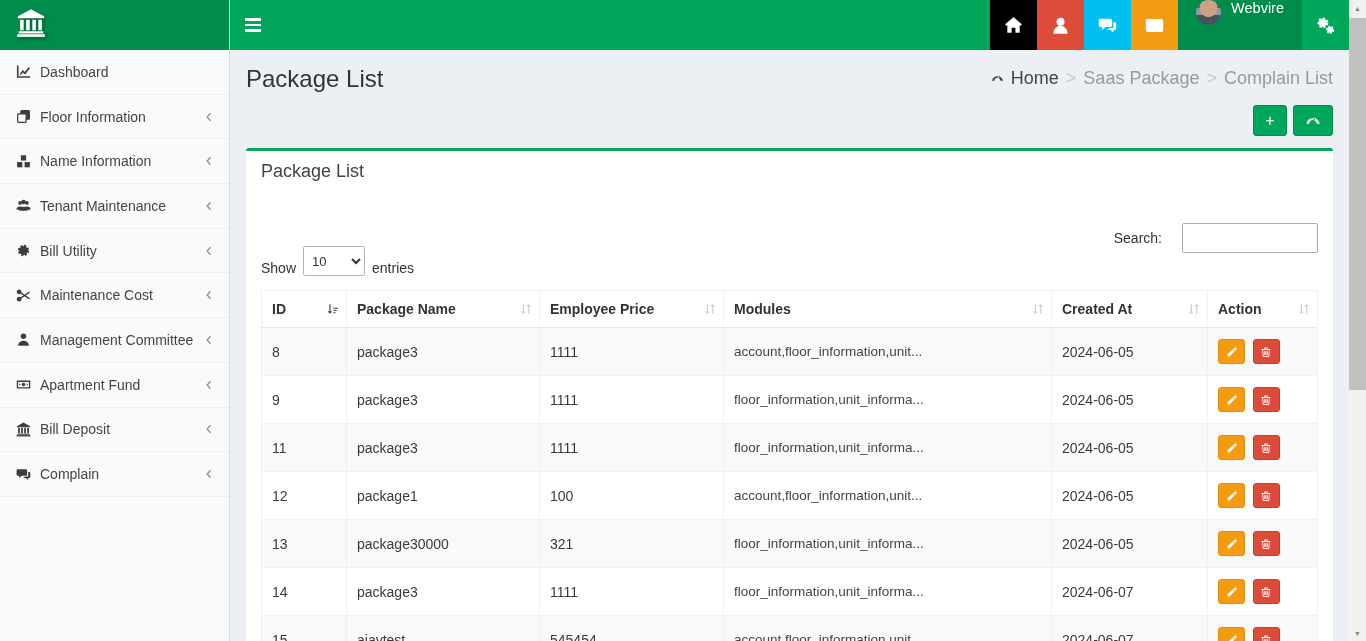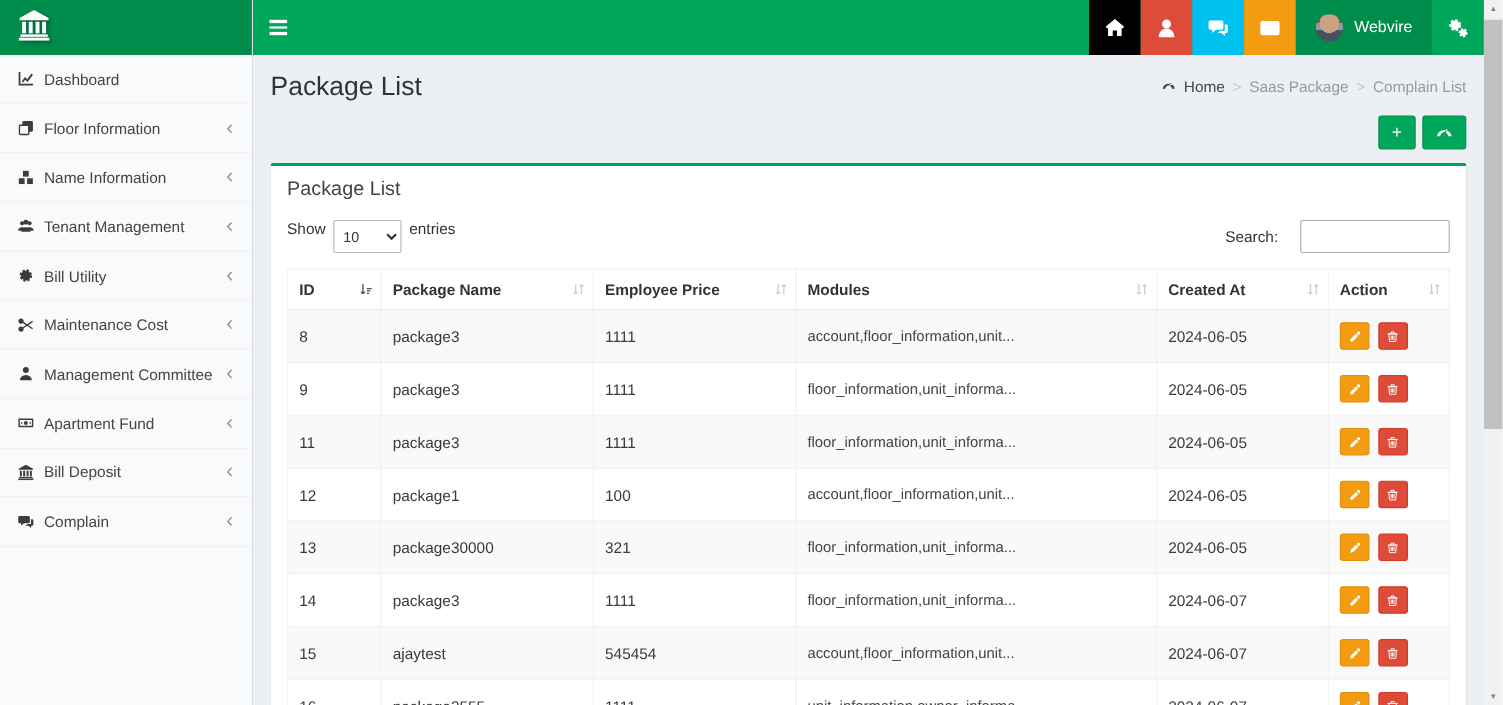--- a/index.html
+++ b/index.html
@@ -24,55 +24,55 @@
   .hamburger { width:45px; height:50px; display:flex; flex-direction:column; justify-content:center; align-items:center; gap:3px; cursor:pointer; }
   .hamburger span { display:block; width:16px; height:2.5px; background:#fff; }
   .nav-right { display:flex; height:50px; }
   .nav-box { width:47px; height:50px; display:flex; align-items:center; justify-content:center; color:#fff; cursor:pointer; }
   .nav-box svg { width:19px; height:19px; fill:currentColor; }
   .nav-box.black { background:#000; }
   .nav-box.red { background:#dd4b39; }
   .nav-box.cyan { background:#00c0ef; }
   .nav-box.orange { background:#f39c12; }
   .nav-box.green { background:#00a65a; }
-  .nav-user { background:#008d4c; display:flex; align-items:center; gap:10px; padding:0 18px; cursor:pointer; }
+  .nav-user { background:#008d4c; display:flex; gap:10px; padding:0 18px; cursor:pointer; }
   .avatar { width:25px; height:25px; border-radius:50%;
             background: radial-gradient(circle at 50% 32%, #caa284 0 42%, rgba(0,0,0,0) 43%),
                         linear-gradient(180deg, #6e6257 0 30%, #8d9aa5 31% 58%, #45535e 59%); }
   .nav-user .uname { color:#fff; font-size:14.5px; }
 
   
   .scrollbar { position:absolute; right:0; top:0; bottom:0; width:17px; background:#f1f1f1; }
   .sb-arrow { position:absolute; left:0; width:17px; height:16px; display:flex; align-items:center; justify-content:center; font-size:7px; color:#828282; cursor:pointer; }
   .sb-arrow.up { top:0; }
   .sb-arrow.down { bottom:0; }
   .sb-thumb { position:absolute; left:0; top:18px; width:17px; height:372px; background:#c1c1c1; cursor:grab; }
 
   
   .content { position:absolute; left:230px; top:50px; right:17px; bottom:0; background:#ecf0f5; overflow:hidden; }
   .content-header { display:flex; justify-content:space-between; align-items:center; padding:12px 16px 0 16px; }
   .page-title { font-size:24px; font-weight:400; color:#333; line-height:33px; }
-  .breadcrumb { display:flex; align-items:center; gap:7px; font-size:14px; }
+  .breadcrumb { display:flex; align-items:center; gap:7px; font-size:18px; }
   .bc-icon { color:#444; display:flex; }
   .bc-icon svg { width:13px; height:13px; fill:currentColor; }
   .bc-home { color:#444; text-decoration:none; cursor:pointer; }
   .bc-sep { color:#c2c7ce; }
   .bc-muted { color:#999; }
 
   .toolbar { display:flex; justify-content:flex-end; gap:6px; padding:10px 16px 12px 16px; }
   .btn-green { background:#00a65a; border:1px solid #008d4c; color:#fff; border-radius:3px; height:31px; min-width:34px; padding:0 11px; font-size:16px; line-height:1; display:flex; align-items:center; justify-content:center; cursor:pointer; }
   .btn-green svg { width:16px; height:16px; fill:#fff; }
 
   .card { margin:0 16px; background:#fff; border-top:3px solid #00a65a; border-radius:3px 3px 0 0; box-shadow:0 1px 1px rgba(0,0,0,.1); }
   .card-header { padding:10px 15px; }
   .card-title { font-size:18px; font-weight:400; color:#444; }
   .card-body { padding:4px 15px 15px 15px; }
 
   .table-controls { display:flex; justify-content:space-between; align-items:center; margin:4px 0 14px 0; }
-  .length-control { font-size:14px; color:#333; display:flex; align-items:flex-start; }
+  .length-control { font-size:14px; color:#333; display:flex; align-items:flex-end;margin-top:46px; }
   .length-control select { width:62px; height:30px; margin:0 7px; border:1px solid #b5b5b5; border-radius:2px; font-size:13px; color:#333; padding:2px 4px; background:#fff; font-family:"Liberation Sans",sans-serif; }
   .search-control { display:flex; align-items:center; font-size:14px; color:#333; }
   .search-control label { margin-right:20px; }
   .search-control input { width:136px; height:30px; border:1px solid #aaa; border-radius:2px; padding:4px 8px; font-size:13px; font-family:"Liberation Sans",sans-serif; }
 
   table.pkg { width:100%; border-collapse:collapse; font-size:14px; table-layout:fixed; }
   .pkg th, .pkg td { border:1px solid #f1f1f1; text-align:left; overflow:hidden; white-space:nowrap; }
   .pkg th { padding:10px 24px 10px 10px; color:#333; font-weight:700; position:relative; border-bottom:1px solid #e7e7e7; cursor:pointer; }
   .pkg td { padding:11px 10px; color:#3a3a3a; }
   .pkg tbody tr:nth-child(odd) { background:#f9f9f9; }
@@ -149,21 +149,21 @@
     <span class="s-icon">
             <svg viewBox="0 0 16 16">
               <circle cx="4.4" cy="5.3" r="2"></circle>
               <circle cx="11.6" cy="5.3" r="2"></circle>
               <path d="M.5 12.6 a3.9 3.5 0 0 1 7.8 0Z"></path>
               <path d="M7.7 12.6 a3.9 3.5 0 0 1 7.8 0Z"></path>
               <circle cx="8" cy="4.3" r="2.4"></circle>
               <path d="M3.5 13.5 a4.5 4.3 0 0 1 9 0Z"></path>
             </svg>
           </span>
-    <span class="s-label">Tenant Management</span>
+    <span class="s-label">Tenant Maintenance</span>
     <span class="s-chevron">
             <svg viewBox="0 0 16 16" fill="none" stroke="currentColor" stroke-width="1.6">
               <path d="M10 3 5.5 8 10 13"></path>
             </svg>
           </span>
   </li>
         <li class="side-item">
     <span class="s-icon">
             <svg viewBox="0 0 16 16" fill="none" stroke="currentColor">
               <circle cx="8" cy="8" r="4.7" stroke-width="2.7" stroke-dasharray="2.1 1.6"></circle>

